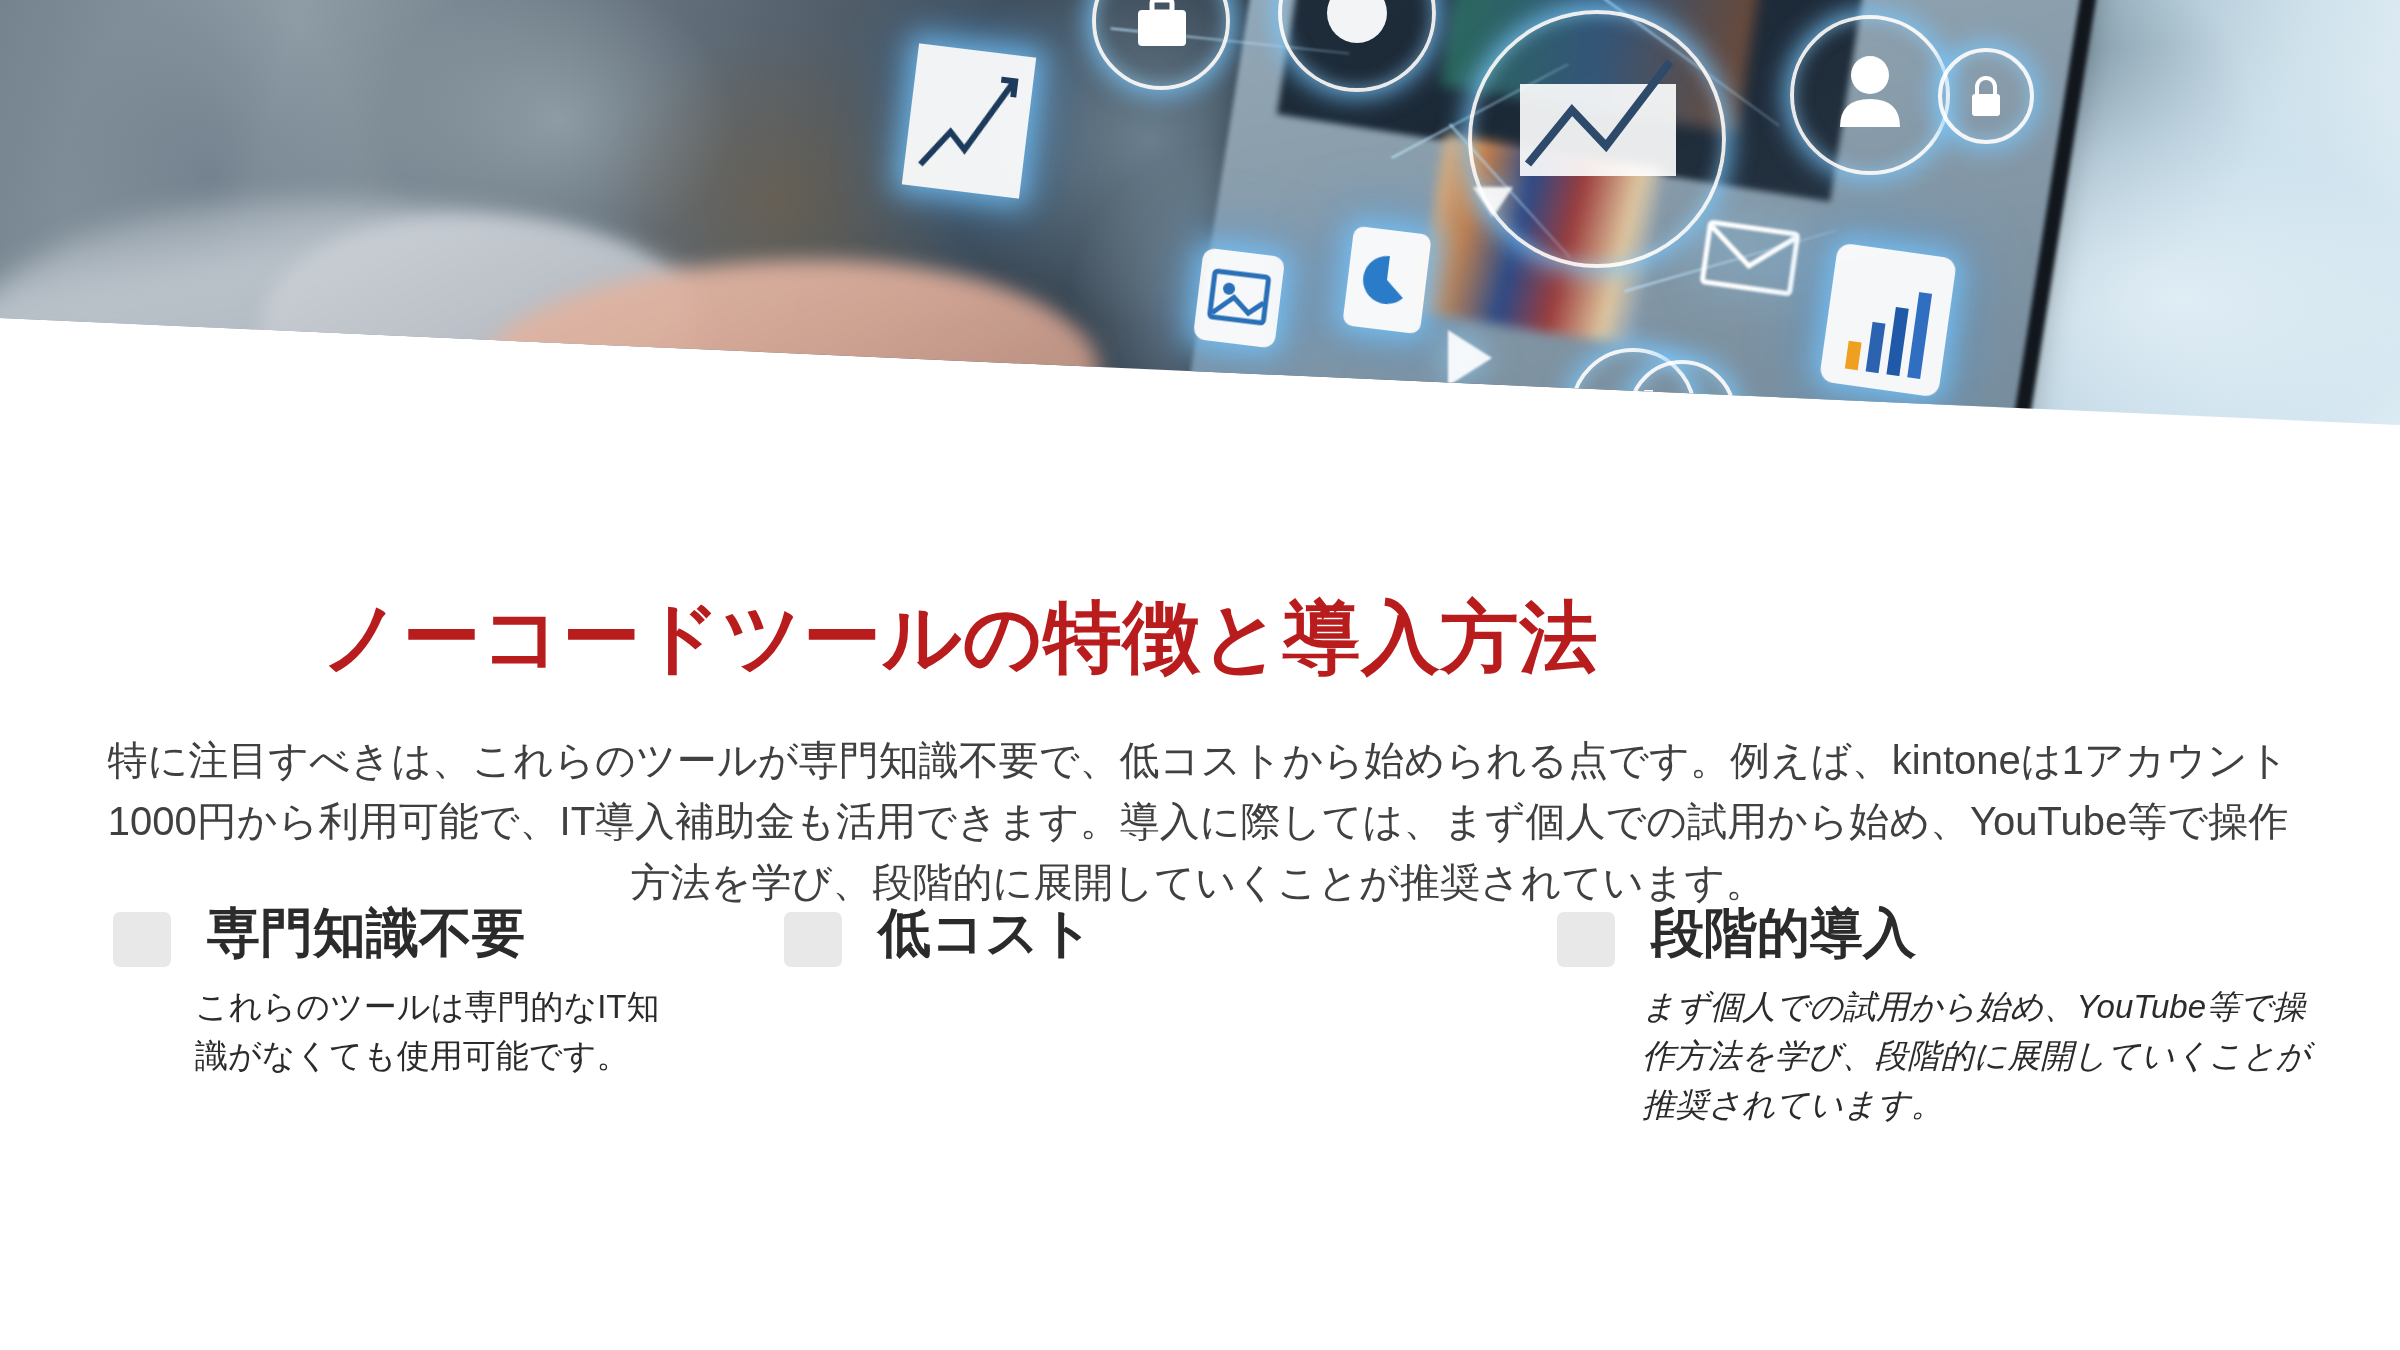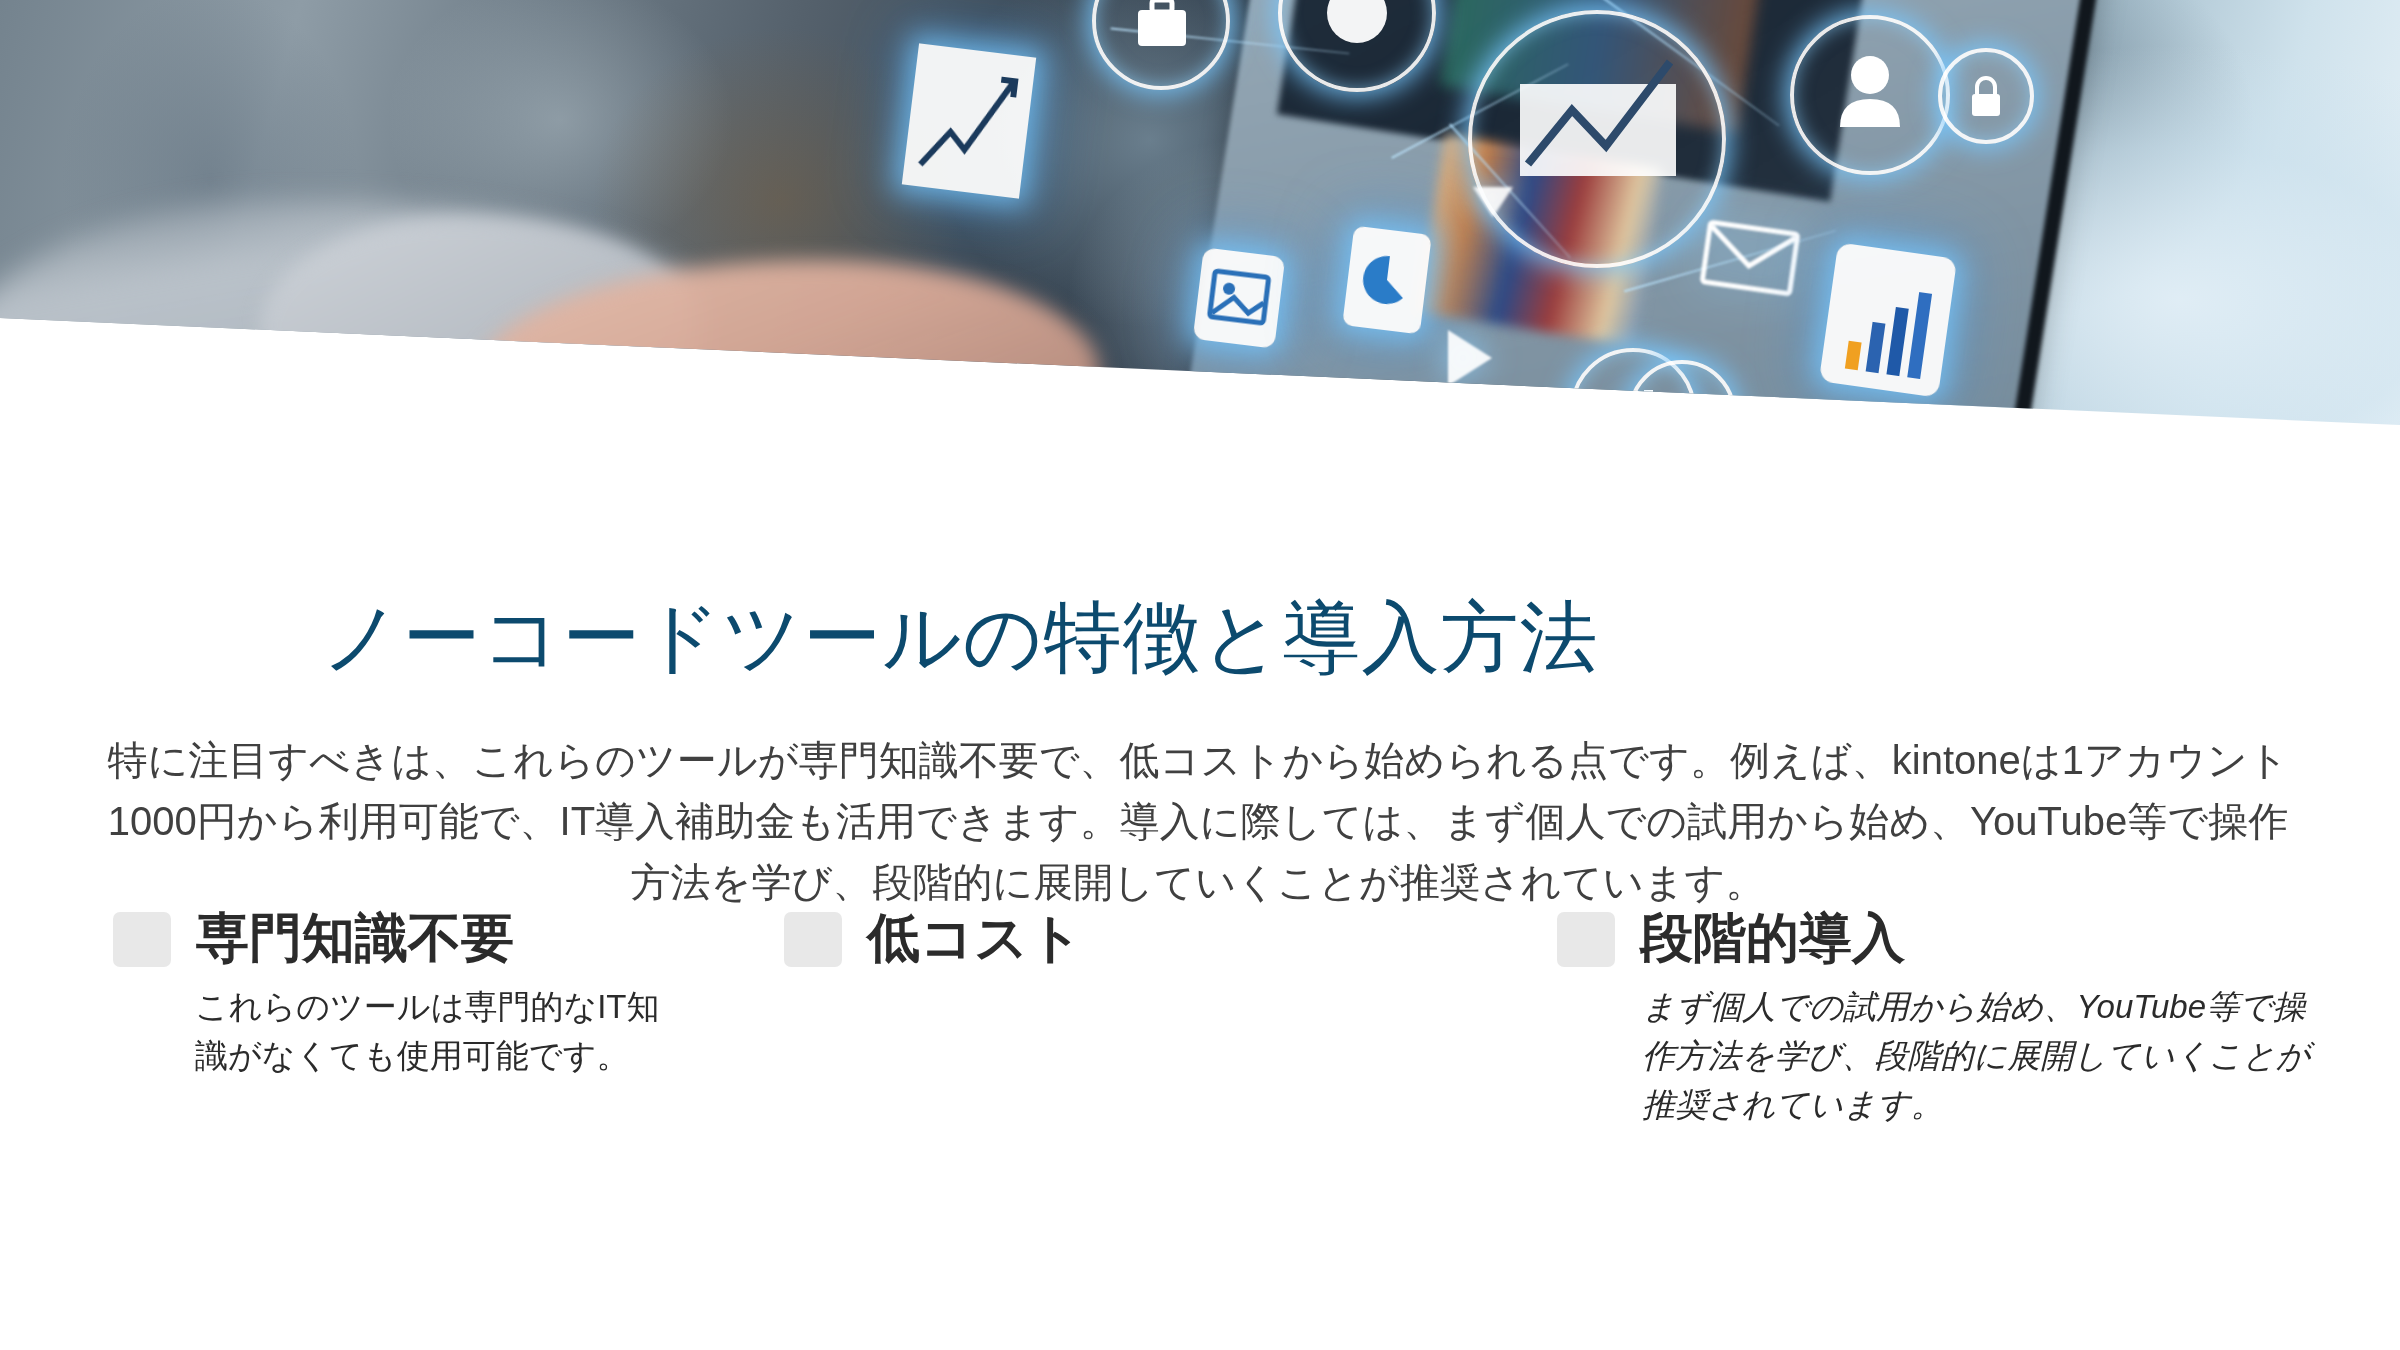--- a/index.html
+++ b/index.html
@@ -140,24 +140,24 @@
   }
 
   
   .title {
     position: absolute;
     top: 545px;
     left: 0;
     width: 1920px;
     text-align: center;
     font-size: 78px;
-    font-weight: 400;
+    font-weight: 700;
     letter-spacing: 1px;
     line-height: 1.05;
-    color: #0c4a6e;
+    color: #b91c1c;
     white-space: nowrap;
   }
 
   
   .lead {
     position: absolute;
     top: 690px;
     left: 100px;
     width: 2196px;
     text-align: center;
@@ -180,22 +180,22 @@
     box-sizing: border-box;
     display: flex;
     flex-direction: column;
   }
   .col-1 { width: 736px; padding-left: 113px; padding-right: 60px; }
   .col-2 { width: 736px; padding-left: 48px;  padding-right: 60px; }
   .col-3 { width: 928px; padding-left: 85px;  padding-right: 82px; }
 
   .col-head {
     display: flex;
-    align-items: flex-end;
-    gap: 25px;
+    align-items: center;
+    gap: 36px;
   }
   .col-icon {
     flex: 0 0 auto;
     width: 58px;
     height: 55px;
     border-radius: 7px;
     background: #e8e8e8;
     margin-top: 12px;
   }
   .col-title {

